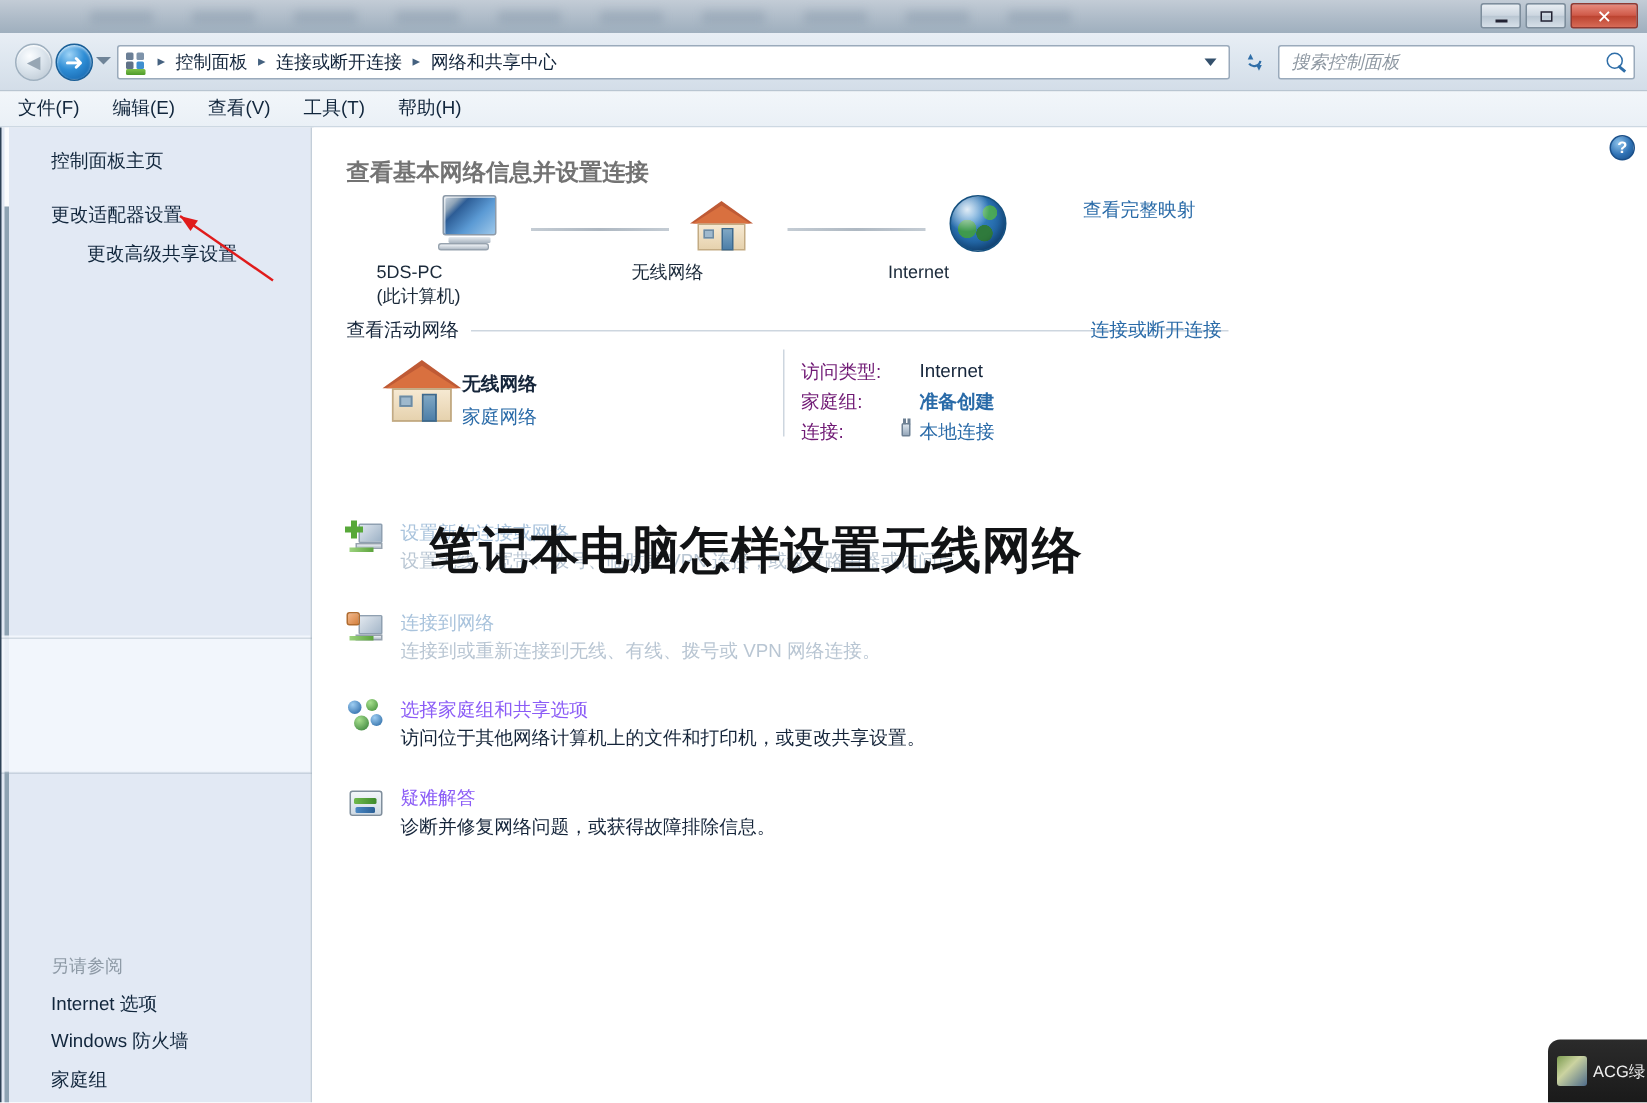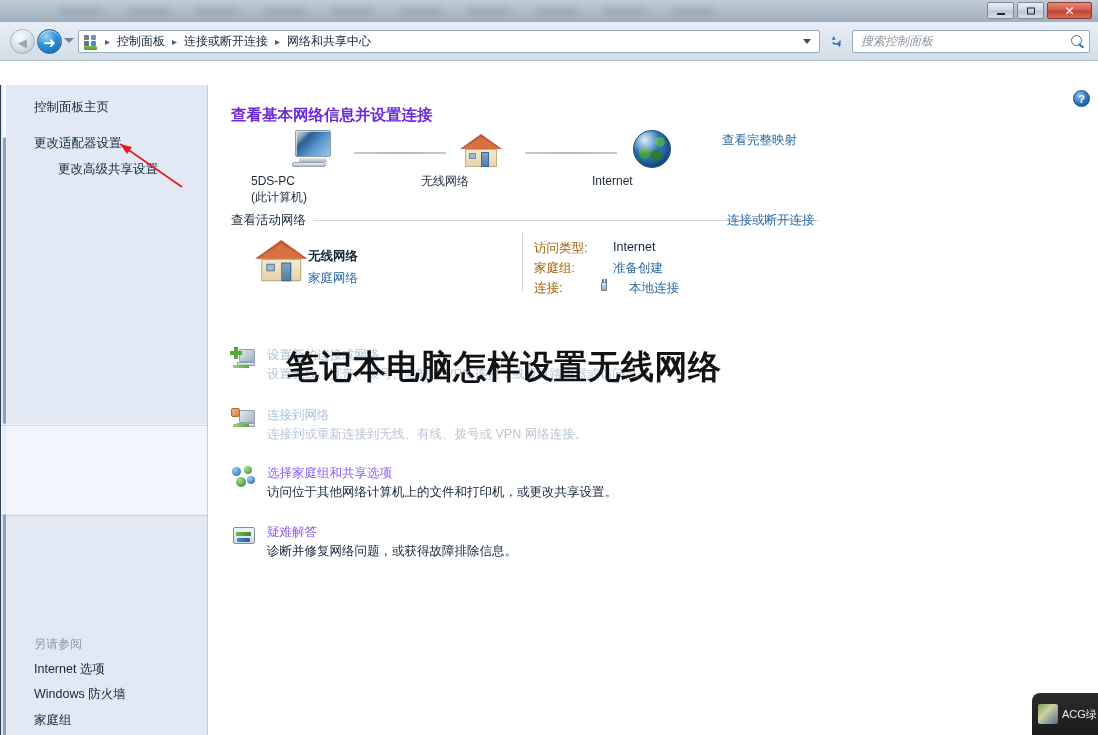--- a/index.html
+++ b/index.html
@@ -202,21 +202,21 @@
     position: absolute; right: 8px; top: 5px;
     width: 17px; height: 17px; border-radius: 50%;
     background: radial-gradient(circle at 35% 30%, #8fc4ec 0%, #2f72b5 55%, #174b83 100%);
     border: 1px solid #1a4f89;
     color: #fff; font-size: 11px; font-weight: bold;
     display: flex; align-items: center; justify-content: center;
     cursor: pointer;
   }
   .page-title {
     position: absolute; left: 22px; top: 20px;
-    font-size: 15.5px; color: #6d28d9; font-weight: bold;
+    font-size: 15.5px; color: #737373; font-weight: bold;
   }
 
   
   .mapnode {
     position: absolute; text-align: left; width: 120px;
   }
   .mapnode .lbl { font-size: 12px; color: #1b2a3a; margin-top: 5px; line-height: 1.35; }
   .mapnode .sub { font-size: 12px; color: #1b2a3a; }
   .maplink {
     position: absolute; height: 2px;
@@ -291,21 +291,21 @@
   .sechead {
     position: absolute; display: flex; align-items: center; gap: 8px;
     font-size: 12.5px;
   }
   .sechead .rule { height: 1px; background: #cdd6df; flex: 1; }
 
   
   .netname { font-size: 12.5px; color: #15253a; font-weight: bold; }
   .netsub  { font-size: 12.5px; color: #2a6ba8; cursor: pointer; }
   .vrule { position: absolute; width: 1px; background: #cdd6df; }
-  .detrow { position: absolute; font-size: 12.5px; color: #a16207; white-space: nowrap; }
+  .detrow { position: absolute; font-size: 12.5px; color: #701a75; white-space: nowrap; }
   .detval { position: absolute; font-size: 12.5px; color: #15253a; white-space: nowrap; }
   .detlink { position: absolute; font-size: 12.5px; color: #2a6ba8; cursor: pointer; white-space: nowrap; }
   .rightlink { position: absolute; font-size: 12.5px; color: #2a6ba8; cursor: pointer; }
 
   
   .task { position: absolute; left: 22px; width: 600px; }
   .task .tlink {
     position: absolute; left: 36px; top: 0; font-size: 12.5px; color: #8b5cf6; cursor: pointer;
   }
   .task .tdesc {
@@ -479,20 +479,27 @@
         <path d="M4 9 A4.5 4.5 0 0 0 12 7" stroke="#2f6ea8" stroke-width="1.6" fill="none"></path>
       </svg>
     </div>
 
     <div class="searchbox">
       <span class="ph">搜索控制面板</span>
       <span class="mag"></span>
     </div>
   </div>
 
+  <div class="menubar">
+    <span class="menuitem">文件(F)</span>
+    <span class="menuitem">编辑(E)</span>
+    <span class="menuitem">查看(V)</span>
+    <span class="menuitem">工具(T)</span>
+    <span class="menuitem">帮助(H)</span>
+  </div>
 
   <div class="sidebar">
     <div class="band-seam" style="top:340px;"></div>
     <div class="band-seam" style="top:430px;"></div>
     <div class="side-link" style="top:14px;">控制面板主页</div>
     <div class="side-link" style="top:50px;">更改适配器设置</div>
     <div class="side-link" style="top:76px;margin-left:24px;">更改高级共享设置</div>
 
     <div class="side-head" style="top:551px;">另请参阅</div>
     <div class="side-link" style="top:576px;">Internet 选项</div>
@@ -553,29 +560,29 @@
     </div>
     <div class="netname" style="position:absolute; left:99px; top:163px;">无线网络</div>
     <div class="netsub" style="position:absolute; left:99px; top:185px;">家庭网络</div>
 
     <div class="vrule" style="left:313px; top:148px; height:58px;"></div>
 
     <div class="detrow" style="left:325px; top:155px;">访问类型:</div>
     <div class="detval" style="left:404px; top:155px;">Internet</div>
 
     <div class="detrow" style="left:325px; top:175px;">家庭组:</div>
-    <div class="detlink" style="left:404px; top:175px;">准备创建</div>
+    <div class="detlink" style="left:404px; top:175px;font-weight:bold;">准备创建</div>
 
     <div class="detrow" style="left:325px; top:195px;">连接:</div>
     <div class="plugsm" style="left:390px; top:194px;">
       <div class="p1"></div>
         <div class="p2"></div>
         <div class="b"></div>
     </div>
-    <div class="detlink" style="left:420px; top:195px;">本地连接</div>
+    <div class="detlink" style="left:404px; top:195px;">本地连接</div>
 
 
     <div class="task faded" style="top:262px;">
       <div class="taskicon ti-new">
         <div class="pc"></div>
           <div class="base"></div>
           <div class="cord"></div>
         <div class="plus-v"></div>
           <div class="plus-h"></div>
       </div>

